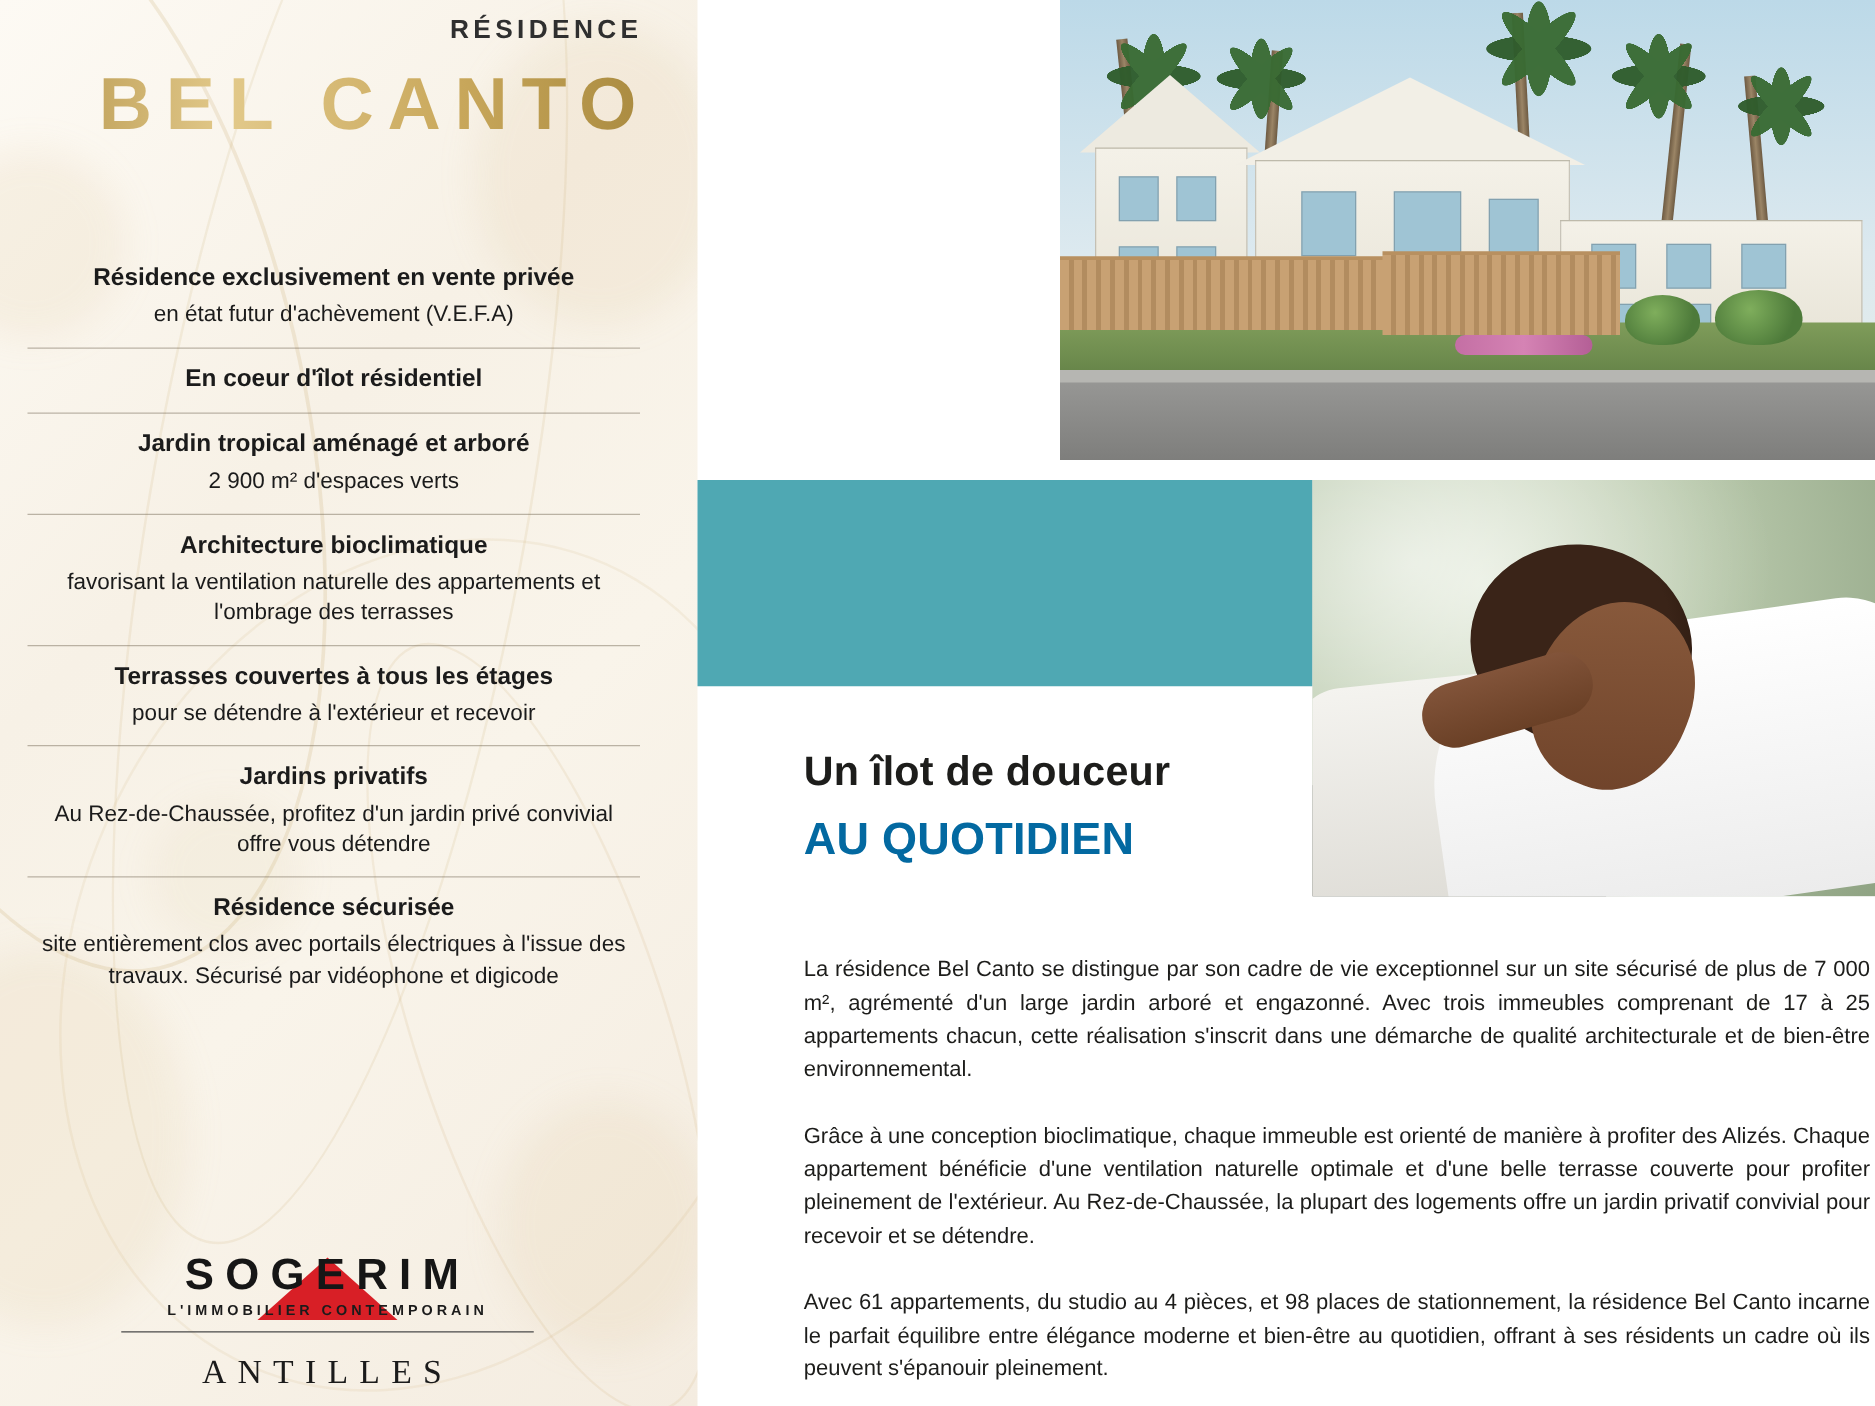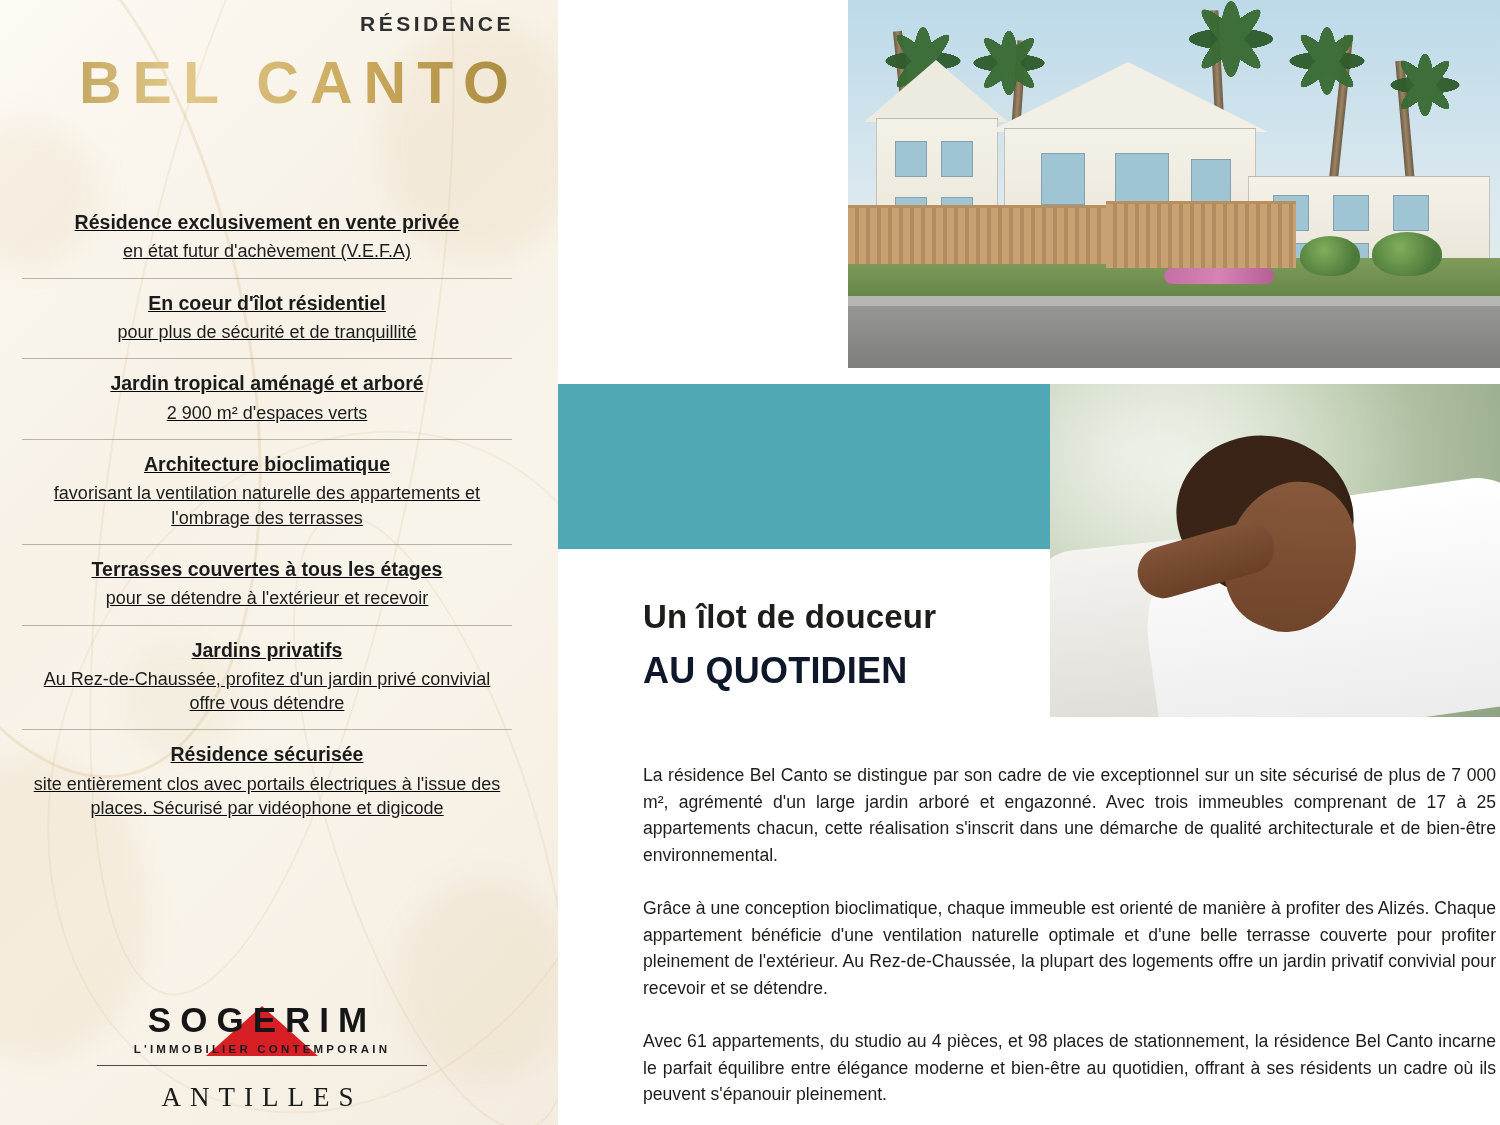--- a/index.html
+++ b/index.html
@@ -83,21 +83,20 @@
     background-clip: text;
     color: transparent;
   }
 
   .features {
     position: absolute;
     left: 22px;
     top: 198px;
     width: 490px;
     z-index: 3;
-    text-decoration: underline;
   }
   .feature {
     padding: 12px 6px 14px 6px;
     text-align: center;
     border-bottom: 1px solid rgba(110,100,80,0.45);
   }
   .feature:last-child { border-bottom: none; }
   .feature-title {
     font-size: 19.5px;
     font-weight: bold;
@@ -193,21 +192,21 @@
   .headline-1 {
     font-size: 33px;
     font-weight: bold;
     color: #1d1d1b;
     letter-spacing: 0.2px;
   }
   .headline-2 {
     margin-top: 14px;
     font-size: 36px;
     font-weight: bold;
-    color: #0f172a;
+    color: #0369a1;
     letter-spacing: 0.2px;
   }
 
   .body-copy {
     position: absolute;
     left: 643px;
     top: 762px;
     width: 853px;
     font-size: 17.6px;
     line-height: 1.52;
@@ -353,41 +352,40 @@
       <div class="brand-name">BEL CANTO</div>
     </div>
 
     <div class="features">
       <div class="feature">
         <div class="feature-title">Résidence exclusivement en vente privée</div>
         <div class="feature-sub">en état futur d'achèvement (V.E.F.A)</div>
       </div>
       <div class="feature">
         <div class="feature-title">En coeur d'îlot résidentiel</div>
-        <div class="feature-sub">pour plus de sécurité et de tranquillité</div>
       </div>
       <div class="feature">
         <div class="feature-title">Jardin tropical aménagé et arboré</div>
         <div class="feature-sub">2 900 m² d'espaces verts</div>
       </div>
       <div class="feature">
         <div class="feature-title">Architecture bioclimatique</div>
         <div class="feature-sub">favorisant la ventilation naturelle des appartements et l'ombrage des terrasses</div>
       </div>
       <div class="feature">
         <div class="feature-title">Terrasses couvertes à tous les étages</div>
         <div class="feature-sub">pour se détendre à l'extérieur et recevoir</div>
       </div>
       <div class="feature">
         <div class="feature-title">Jardins privatifs</div>
         <div class="feature-sub">Au Rez-de-Chaussée, profitez d'un jardin privé convivial offre vous détendre</div>
       </div>
       <div class="feature">
         <div class="feature-title">Résidence sécurisée</div>
-        <div class="feature-sub">site entièrement clos avec portails électriques à l'issue des places. Sécurisé par vidéophone et digicode</div>
+        <div class="feature-sub">site entièrement clos avec portails électriques à l'issue des travaux. Sécurisé par vidéophone et digicode</div>
       </div>
     </div>
 
     <div class="logo-block">
       <div class="logo-main">
         <span class="logo-roof"></span>
         <span>SOGERIM</span>
       </div>
       <div class="logo-sub">L'IMMOBILIER CONTEMPORAIN</div>
       <div class="logo-antilles-rule"></div>

